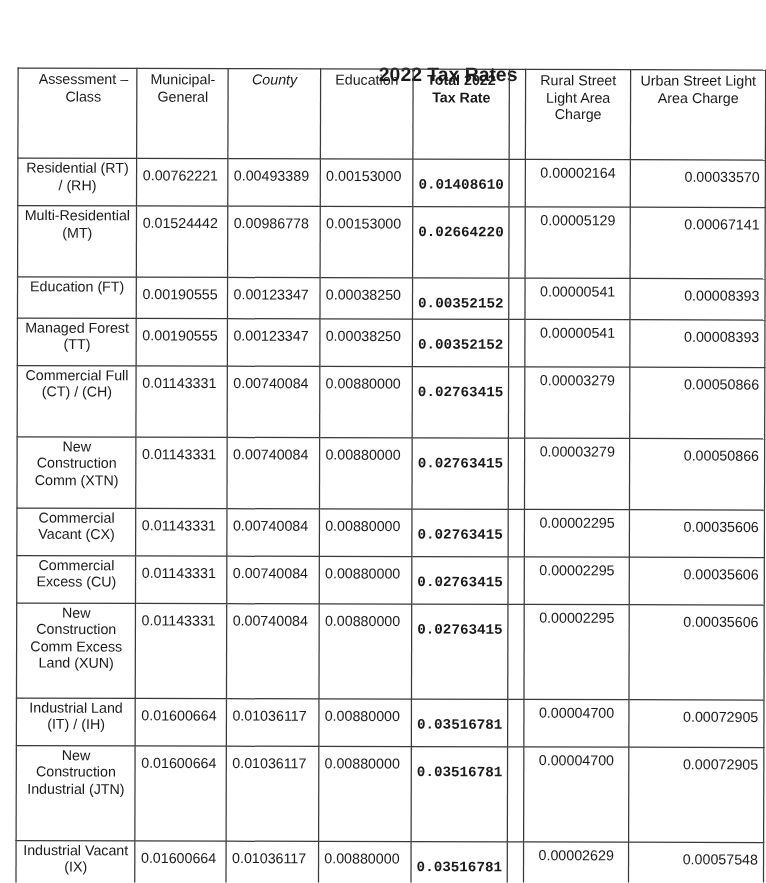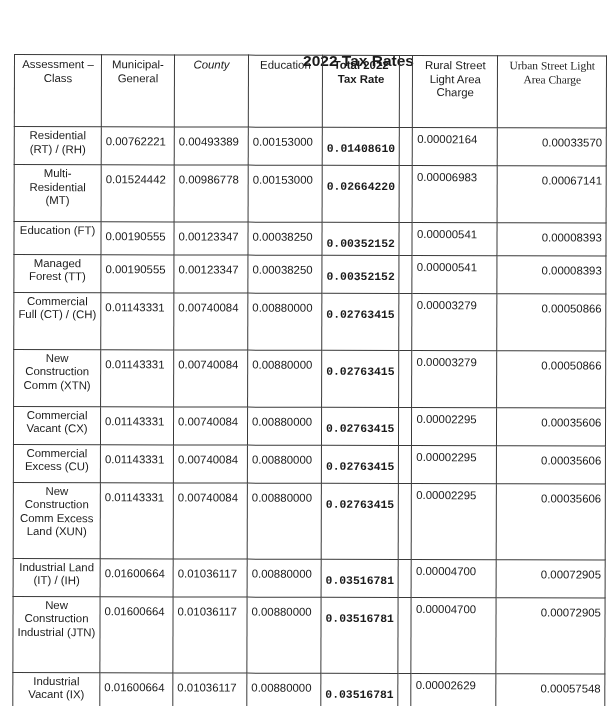--- a/index.html
+++ b/index.html
@@ -8,25 +8,25 @@
   .title { position: absolute; left: 0; width: 613px; top: 52px; text-align: center;
            font-weight: bold; font-size: 15.5px; margin-left: 52px; }
   table { position: absolute; left: 14px; top: 54px; border-collapse: collapse;
           font-size: 11.4px; line-height: 13.6px; transform: rotate(0.15deg); transform-origin: left top; }
   td, th { border: 1px solid #3a3a3a; vertical-align: top; padding: 2px 4px 3px 4px; }
   th { font-weight: normal; text-align: center; padding-top: 3px; }
   th.bold { font-weight: bold; text-align: center; }
   td.cls { text-align: center; }
   td.num { text-align: left; padding-top: 8px; }
   td.tot { font-weight: bold; padding-top: 15px; font-family: Liberation Mono, monospace; }
-  td.rural { text-align: left; padding-top: 5px; margin-top: 38px; }
+  td.rural { text-align: center; padding-top: 5px; margin-top: 38px; }
   td.urban { text-align: right; padding-top: 8px; }
   td.gap, th.gap { padding: 0; }
-  .c0 { width: 78px; } .c1 { width: 64px; } .c2 { width: 65px; font-style: italic; } .c3 { width: 65px; }
-  .c4 { width: 66px; } .cg { width: 12px; } .c5 { width: 76px; } .c6 { width: 100px; font-family: Liberation Serif, serif; }
+  .c0 { width: 78px; padding-left: 13px; } .c1 { width: 64px; } .c2 { width: 65px; font-style: italic; } .c3 { width: 65px; }
+  .c4 { width: 66px; } .cg { width: 12px; } .c5 { width: 76px; } .c6 { width: 100px; }
   tr.h0 { height: 72px; }
   .footnote { position: absolute; left: 70px; top: 693px; font-size: 11px; color: #777; }
 </style>
 </head>
 <body>
 
 <div class="title">2022 Tax Rates</div>
 
 <table>
   <thead>
@@ -52,21 +52,21 @@
         <td class="rural">0.00002164</td>
         <td class="urban">0.00033570</td>
       </tr>
       <tr style="height: 57px;">
         <td class="cls">Multi-Residential (MT)</td>
         <td class="num">0.01524442</td>
         <td class="num">0.00986778</td>
         <td class="num">0.00153000</td>
         <td class="num tot">0.02664220</td>
         <td class="gap"></td>
-        <td class="rural">0.00006983</td>
+        <td class="rural">0.00005129</td>
         <td class="urban">0.00067141</td>
       </tr>
       <tr style="height: 20px;">
         <td class="cls">Education (FT)</td>
         <td class="num">0.00190555</td>
         <td class="num">0.00123347</td>
         <td class="num">0.00038250</td>
         <td class="num tot">0.00352152</td>
         <td class="gap"></td>
         <td class="rural">0.00000541</td>

